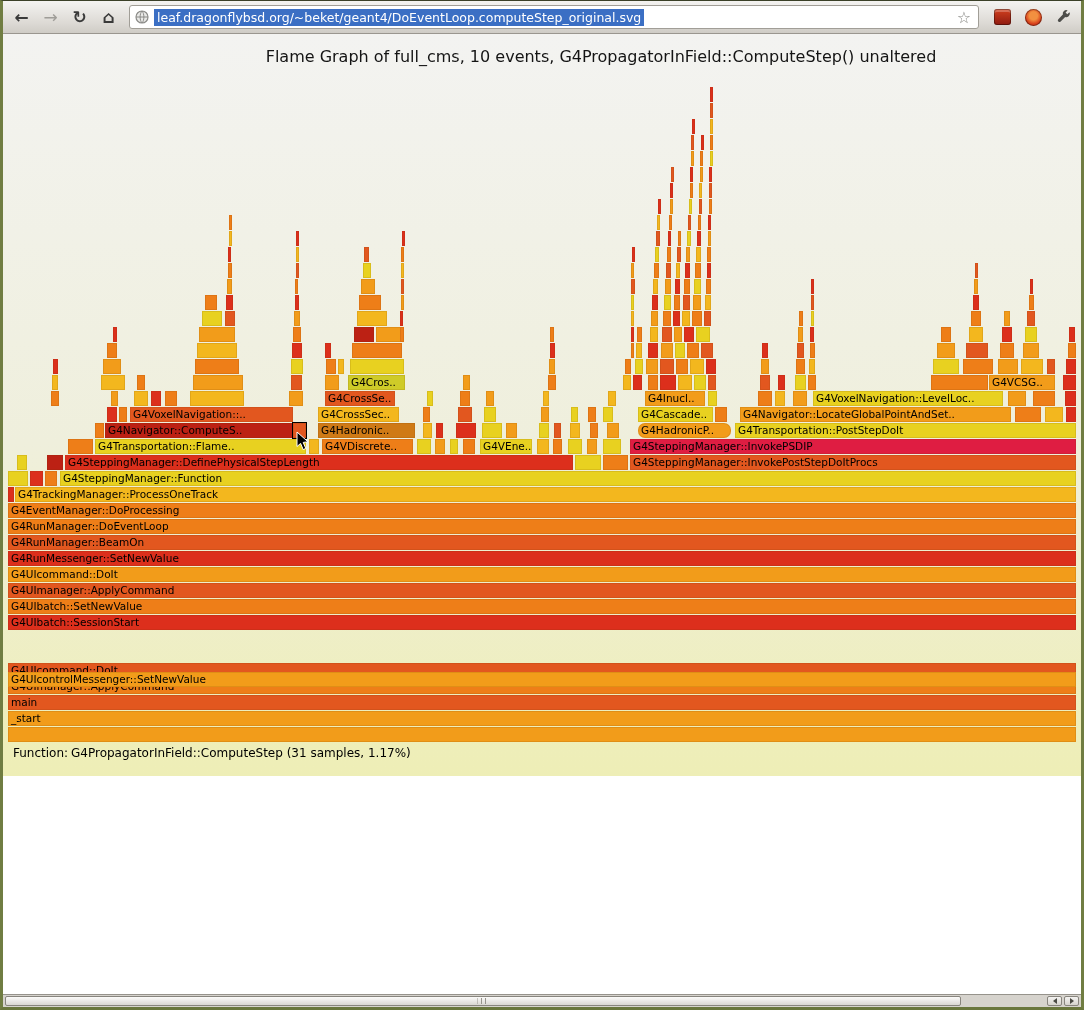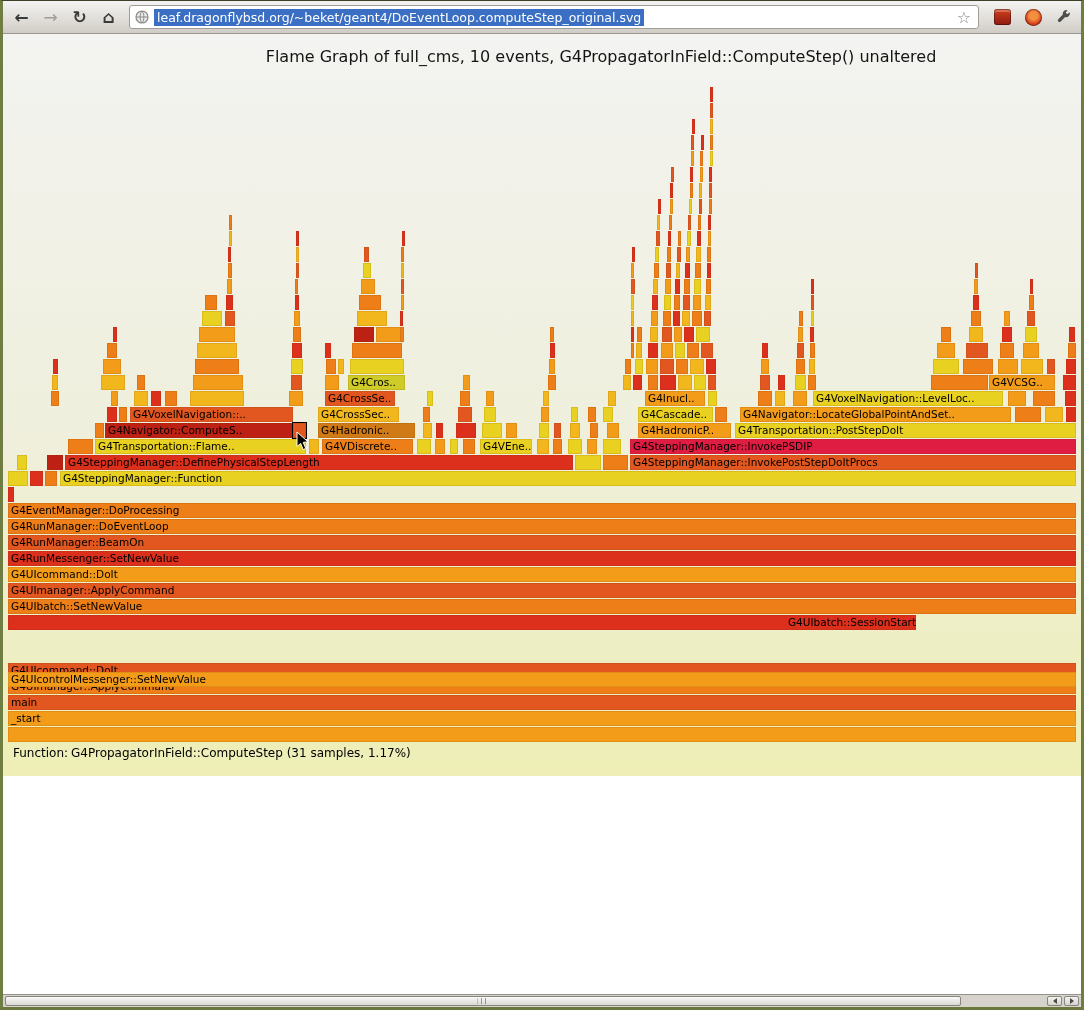--- a/index.html
+++ b/index.html
@@ -121,29 +121,30 @@
   <div class="viewport">
     <div class="flame-area">
       <div class="fg-title">Flame Graph of full_cms, 10 events, G4PropagatorInField::ComputeStep() unaltered</div>
       <div id="frames">
           <div class="frame" style="left: 5px; top: 693px; width: 1068px; height: 15px; background: rgb(242, 156, 26);"></div>
           <div class="frame" style="left: 5px; top: 661px; width: 1068px; height: 15px; background: rgb(226, 87, 31);">main</div>
           <div class="frame" style="left: 5px; top: 677px; width: 1068px; height: 15px; background: rgb(242, 156, 26);">_start</div>
           <div class="frame" style="left: 5px; top: 645px; width: 1068px; height: 15px; background: rgb(238, 126, 24);">G4UImanager::ApplyCommand</div>
           <div class="frame" style="left: 5px; top: 629px; width: 1068px; height: 15px; background: rgb(226, 87, 31);">G4UIcommand::DoIt</div>
           <div class="frame" style="left: 5px; top: 638px; width: 1068px; height: 15px; background: rgb(242, 156, 26);">G4UIcontrolMessenger::SetNewValue</div>
-          <div class="frame" style="left: 5px; top: 581px; width: 908px; height: 15px; background: rgb(220, 47, 28); text-align: right;">G4UIbatch::SessionStart</div>
+          <div class="frame" style="left: 5px; top: 581px; width: 1068px; height: 15px; background: rgb(220, 47, 28);">G4UIbatch::SessionStart</div>
           <div class="frame" style="left: 5px; top: 565px; width: 1068px; height: 15px; background: rgb(238, 126, 24);">G4UIbatch::SetNewValue</div>
           <div class="frame" style="left: 5px; top: 549px; width: 1068px; height: 15px; background: rgb(226, 87, 31);">G4UImanager::ApplyCommand</div>
           <div class="frame" style="left: 5px; top: 533px; width: 1068px; height: 15px; background: rgb(242, 156, 26);">G4UIcommand::DoIt</div>
           <div class="frame" style="left: 5px; top: 517px; width: 1068px; height: 15px; background: rgb(220, 47, 28);">G4RunMessenger::SetNewValue</div>
           <div class="frame" style="left: 5px; top: 501px; width: 1068px; height: 15px; background: rgb(226, 87, 31);">G4RunManager::BeamOn</div>
           <div class="frame" style="left: 5px; top: 485px; width: 1068px; height: 15px; background: rgb(238, 126, 24);">G4RunManager::DoEventLoop</div>
           <div class="frame" style="left: 5px; top: 469px; width: 1068px; height: 15px; background: rgb(238, 126, 24);">G4EventManager::DoProcessing</div>
           <div class="frame" style="left: 5px; top: 453px; width: 6px; height: 15px; background: rgb(220, 47, 28);"></div>
+          <div class="frame" style="left: 12px; top: 453px; width: 1061px; height: 15px; background: rgb(243, 183, 30);">G4TrackingManager::ProcessOneTrack</div>
           <div class="frame" style="left: 5px; top: 437px; width: 20px; height: 15px; background: rgb(232, 209, 32);"></div>
           <div class="frame" style="left: 27px; top: 437px; width: 13px; height: 15px; background: rgb(220, 47, 28);"></div>
           <div class="frame" style="left: 42px; top: 437px; width: 12px; height: 15px; background: rgb(238, 126, 24);"></div>
           <div class="frame" style="left: 57px; top: 437px; width: 1016px; height: 15px; background: rgb(232, 209, 32);">G4SteppingManager::Function</div>
           <div class="frame" style="left: 14px; top: 421px; width: 10px; height: 15px; background: rgb(232, 209, 32);"></div>
           <div class="frame" style="left: 44px; top: 421px; width: 16px; height: 15px; background: rgb(188, 33, 20);"></div>
           <div class="frame" style="left: 62px; top: 421px; width: 508px; height: 15px; background: rgb(220, 47, 28);">G4SteppingManager::DefinePhysicalStepLength</div>
           <div class="frame" style="left: 572px; top: 421px; width: 26px; height: 15px; background: rgb(232, 209, 32);"></div>
           <div class="frame" style="left: 600px; top: 421px; width: 25px; height: 15px; background: rgb(238, 126, 24);"></div>
           <div class="frame" style="left: 627px; top: 421px; width: 446px; height: 15px; background: rgb(226, 87, 31);">G4SteppingManager::InvokePostStepDoItProcs</div>
@@ -169,21 +170,21 @@
           <div class="frame" style="left: 420px; top: 389px; width: 9px; height: 15px; background: rgb(243, 183, 30);"></div>
           <div class="frame" style="left: 433px; top: 389px; width: 7px; height: 15px; background: rgb(220, 47, 28);"></div>
           <div class="frame" style="left: 453px; top: 389px; width: 20px; height: 15px; background: rgb(220, 47, 28);"></div>
           <div class="frame" style="left: 479px; top: 389px; width: 20px; height: 15px; background: rgb(232, 209, 32);"></div>
           <div class="frame" style="left: 503px; top: 389px; width: 11px; height: 15px; background: rgb(242, 156, 26);"></div>
           <div class="frame" style="left: 536px; top: 389px; width: 10px; height: 15px; background: rgb(232, 209, 32);"></div>
           <div class="frame" style="left: 551px; top: 389px; width: 7px; height: 15px; background: rgb(226, 87, 31);"></div>
           <div class="frame" style="left: 567px; top: 389px; width: 10px; height: 15px; background: rgb(243, 183, 30);"></div>
           <div class="frame" style="left: 587px; top: 389px; width: 8px; height: 15px; background: rgb(238, 126, 24);"></div>
           <div class="frame" style="left: 604px; top: 389px; width: 12px; height: 15px; background: rgb(242, 156, 26);"></div>
-          <div class="frame" style="left: 635px; top: 389px; width: 93px; height: 15px; background: rgb(242, 156, 26);">G4HadronicP..</div>
+          <div class="frame" style="left: 635px; top: 389px; width: 93px; height: 15px; background: rgb(242, 156, 26); border-radius: 7px;">G4HadronicP..</div>
           <div class="frame" style="left: 732px; top: 389px; width: 341px; height: 15px; background: rgb(232, 209, 32);">G4Transportation::PostStepDoIt</div>
           <div class="frame" style="left: 104px; top: 373px; width: 10px; height: 15px; background: rgb(220, 47, 28);"></div>
           <div class="frame" style="left: 116px; top: 373px; width: 8px; height: 15px; background: rgb(238, 126, 24);"></div>
           <div class="frame" style="left: 127px; top: 373px; width: 163px; height: 15px; background: rgb(226, 87, 31);">G4VoxelNavigation::..</div>
           <div class="frame" style="left: 315px; top: 373px; width: 81px; height: 15px; background: rgb(243, 183, 30);">G4CrossSec..</div>
           <div class="frame" style="left: 420px; top: 373px; width: 7px; height: 15px; background: rgb(238, 126, 24);"></div>
           <div class="frame" style="left: 455px; top: 373px; width: 14px; height: 15px; background: rgb(226, 87, 31);"></div>
           <div class="frame" style="left: 481px; top: 373px; width: 12px; height: 15px; background: rgb(232, 209, 32);"></div>
           <div class="frame" style="left: 538px; top: 373px; width: 8px; height: 15px; background: rgb(242, 156, 26);"></div>
           <div class="frame" style="left: 568px; top: 373px; width: 7px; height: 15px; background: rgb(232, 209, 32);"></div>

